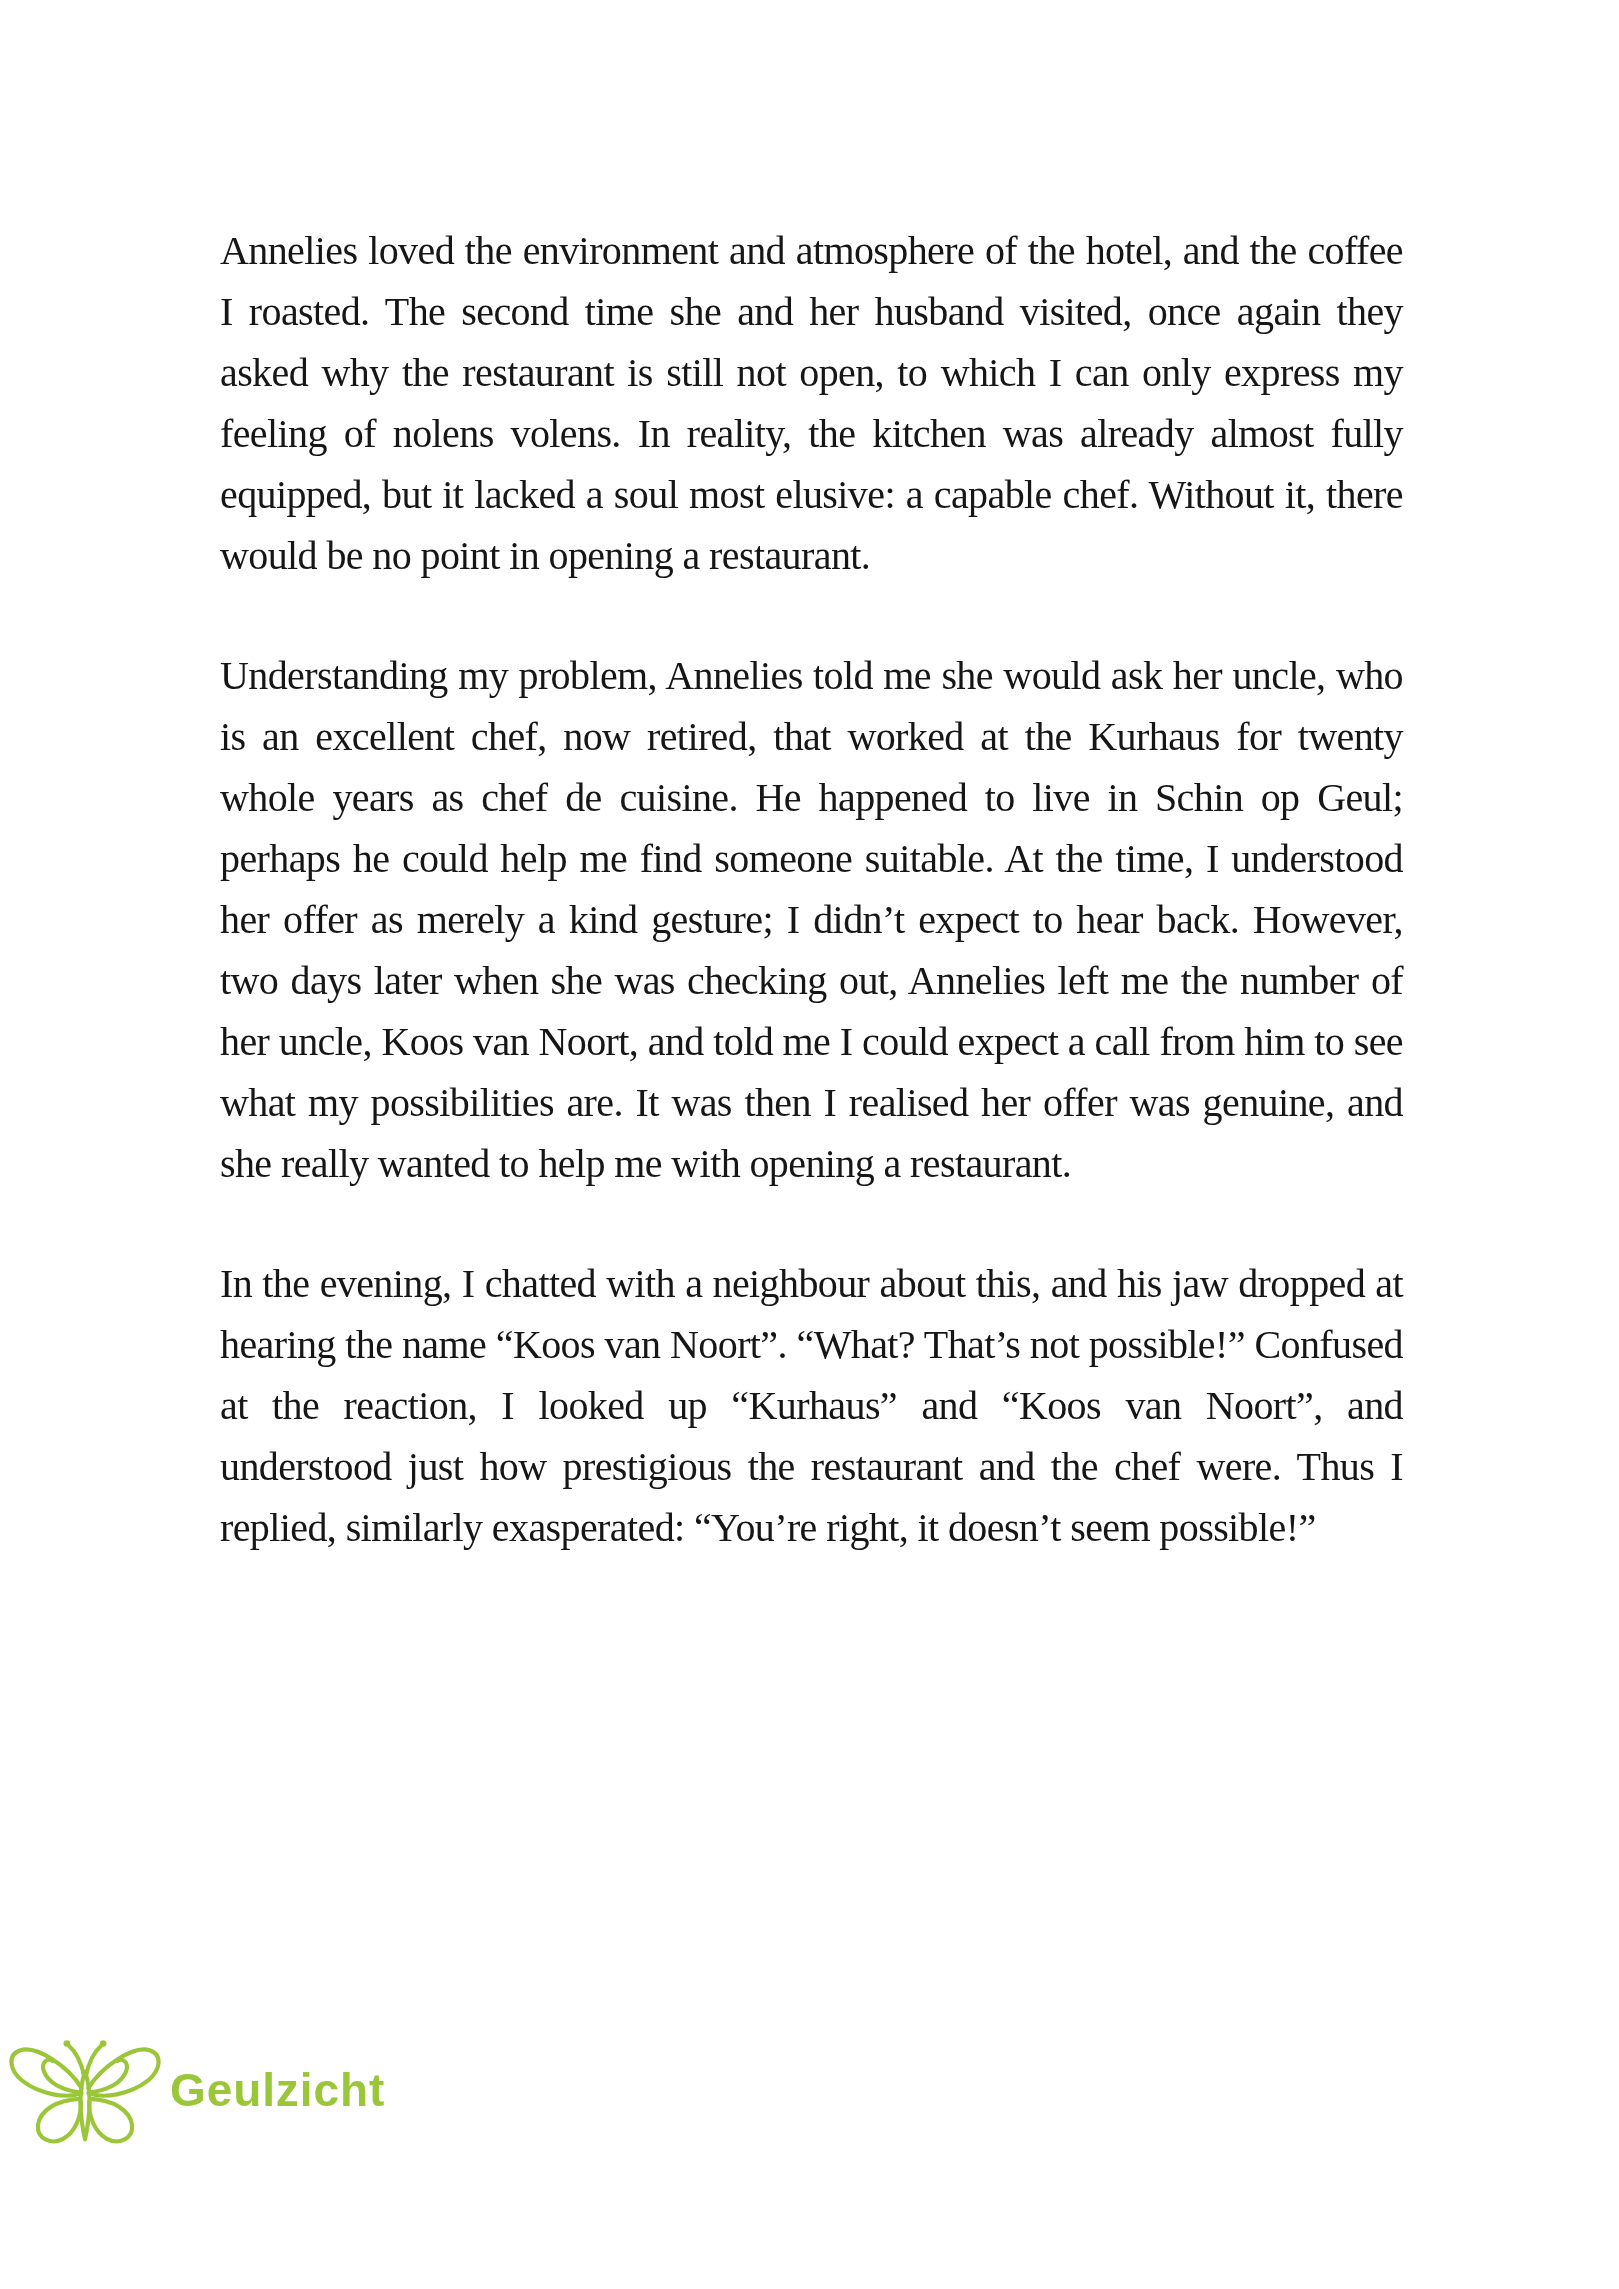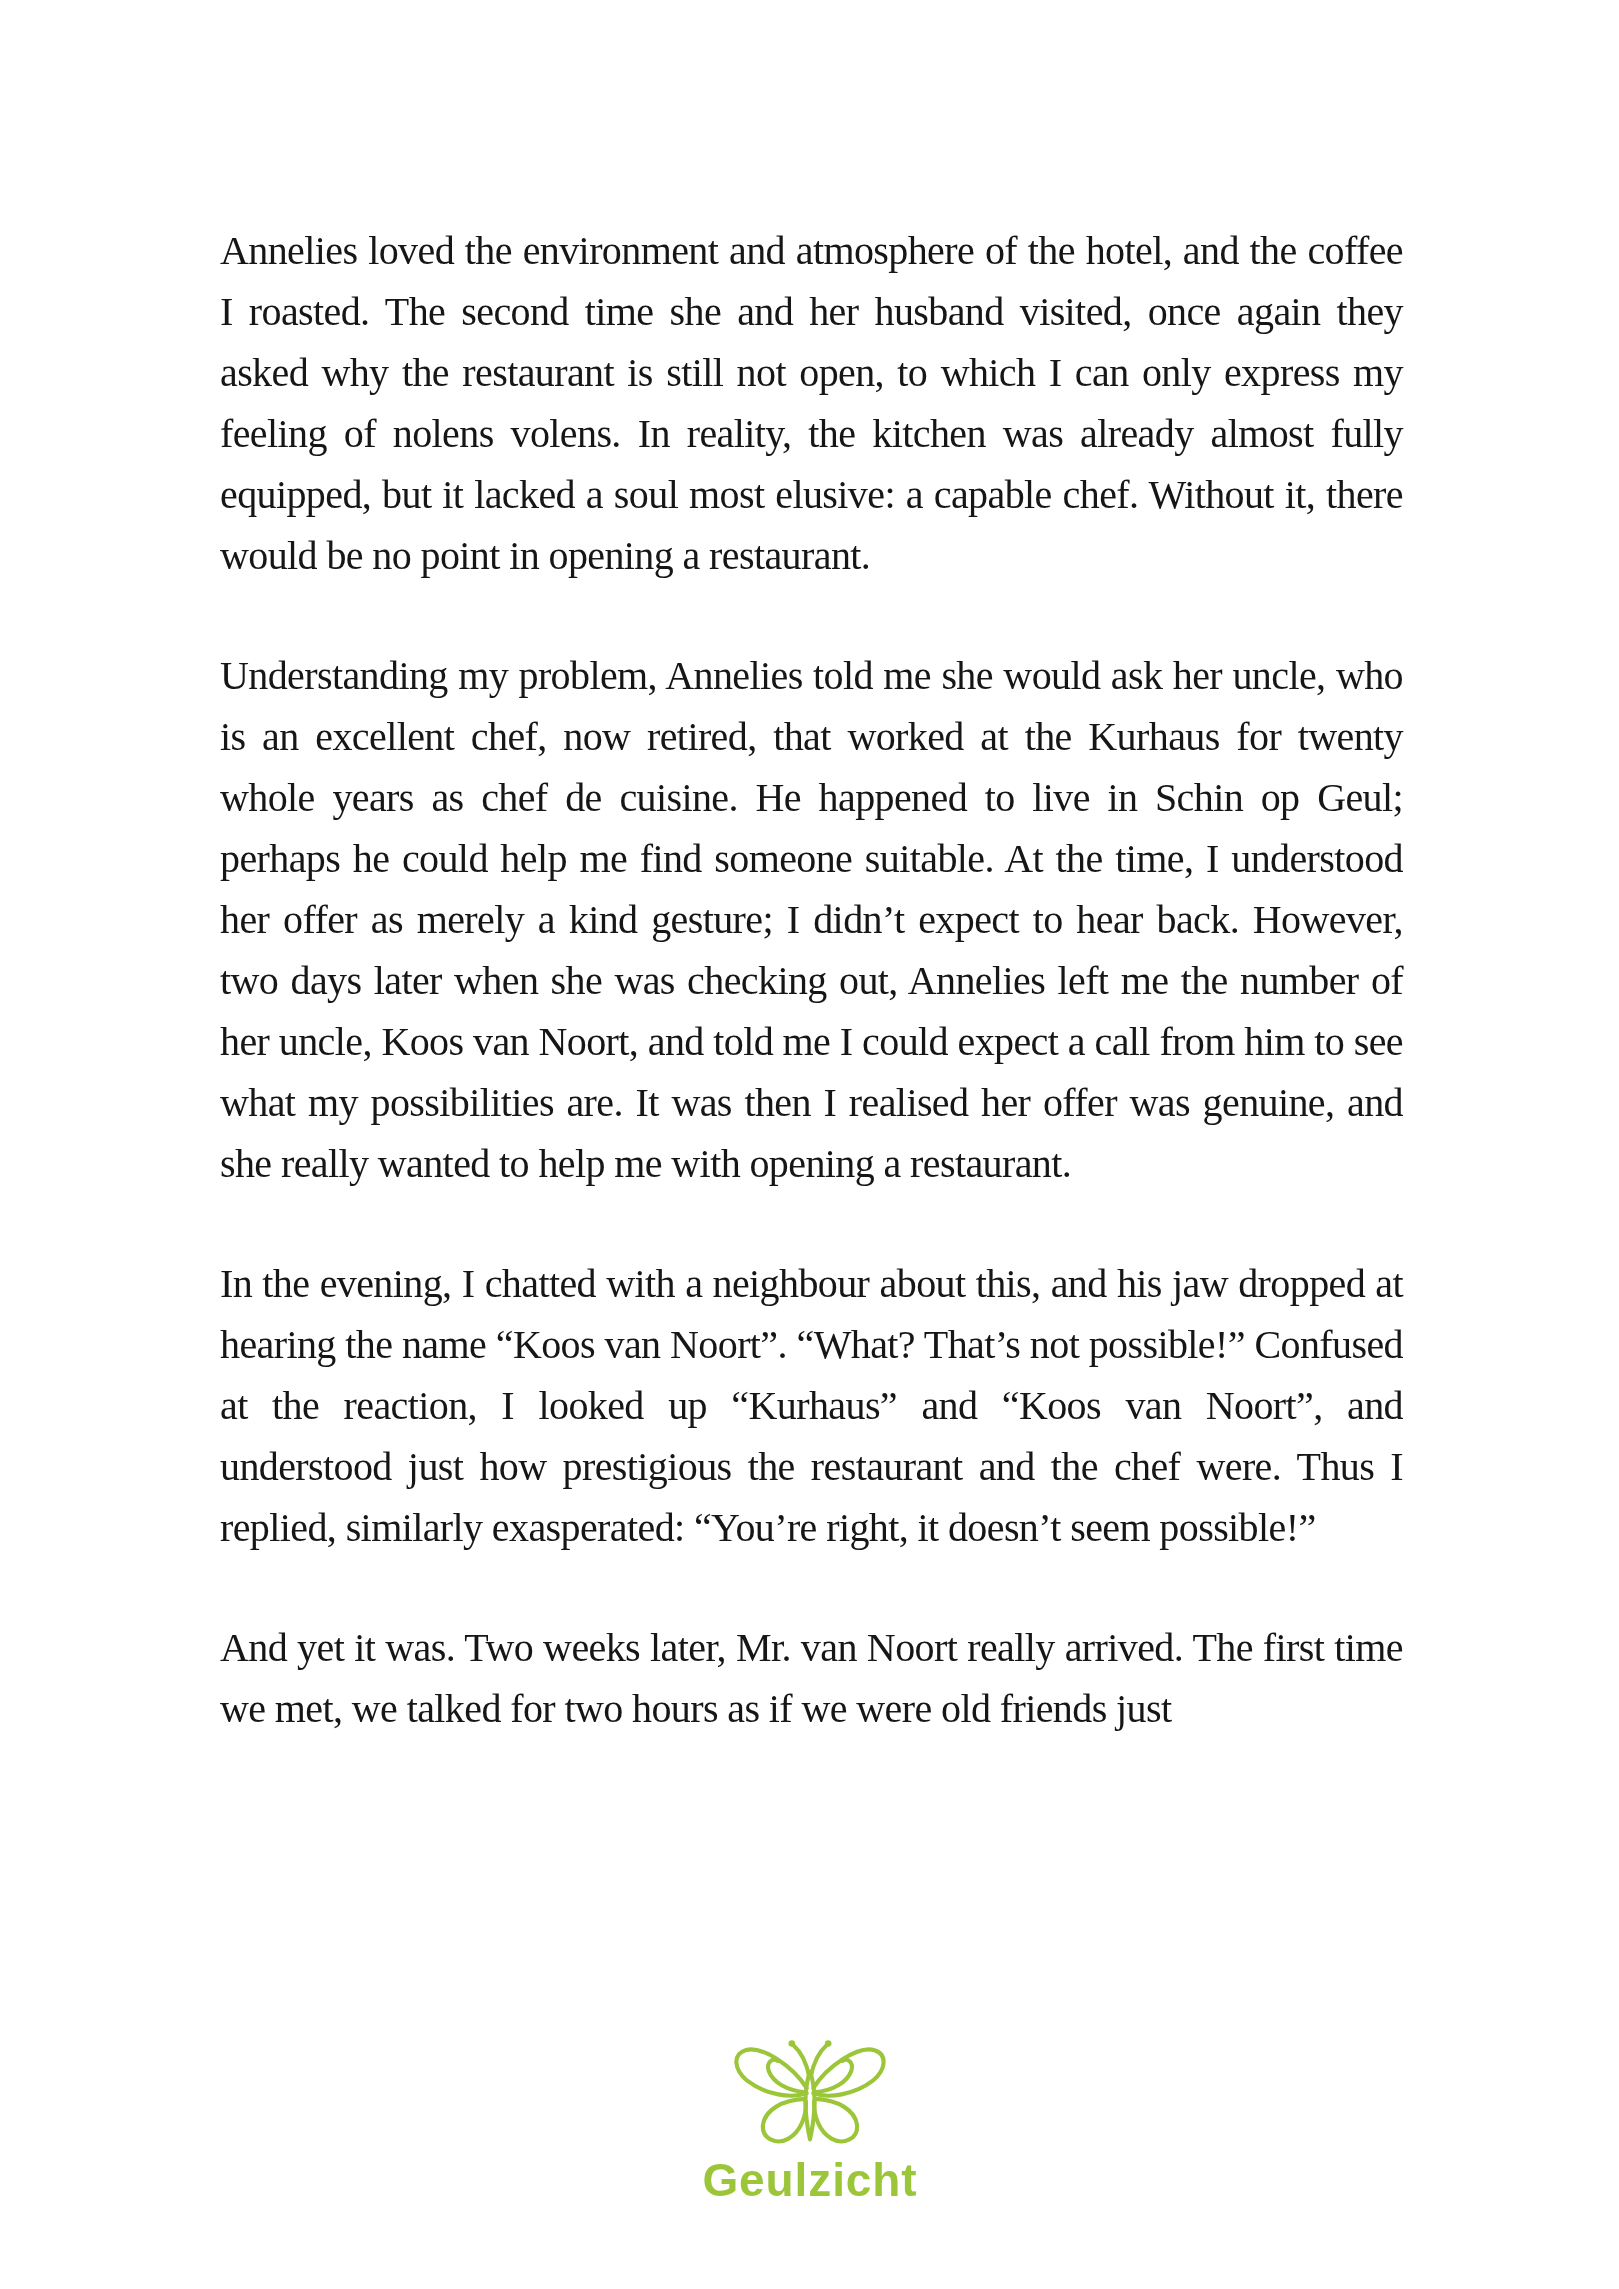--- a/index.html
+++ b/index.html
@@ -24,21 +24,21 @@
   }
   .body-text p {
     margin: 0 0 59px 0;
   }
   .logo {
     position: absolute;
     left: 0;
     right: 0;
     top: 2027px;
     display: flex;
-    flex-direction: column;
+    flex-direction: row;
     align-items: center;
   }
   .logo svg { display: block; }
   .logo-text {
     margin-top: 1.8px;
     font-family: "Liberation Sans", sans-serif;
     font-weight: bold;
     font-size: 46px;
     letter-spacing: 0.9px;
     color: #9cc63a;
@@ -46,21 +46,20 @@
 </style>
 </head>
 <body>
 
 <div class="page">
 
   <main class="body-text">
     <p>Annelies loved the environment and atmosphere of the hotel, and the coffee I roasted. The second time she and her husband visited, once again they asked why the restaurant is still not open, to which I can only express my feeling of nolens volens. In reality, the kitchen was already almost fully equipped, but it lacked a soul most elusive: a capable chef. Without it, there would be no point in opening a restaurant.</p>
     <p>Understanding my problem, Annelies told me she would ask her uncle, who is an excellent chef, now retired, that worked at the Kurhaus for twenty whole years as chef de cuisine. He happened to live in Schin op Geul; perhaps he could help me find someone suitable. At the time, I understood her offer as merely a kind gesture; I didn’t expect to hear back. However, two days later when she was checking out, Annelies left me the number of her uncle, Koos van Noort, and told me I could expect a call from him to see what my possibilities are. It was then I realised her offer was genuine, and she really wanted to help me with opening a restaurant.</p>
     <p>In the evening, I chatted with a neighbour about this, and his jaw dropped at hearing the name “Koos van Noort”. “What? That’s not possible!” Confused at the reaction, I looked up “Kurhaus” and “Koos van Noort”, and understood just how prestigious the restaurant and the chef were. Thus I replied, similarly exasperated: “You’re right, it doesn’t seem possible!”</p>
-    <p>And yet it was. Two weeks later, Mr. van Noort really arrived. The first time we met, we talked for two hours as if we were old friends just</p>
   </main>
 
   <footer class="logo">
     <svg viewBox="0 0 200 150" width="170" height="124" xmlns="http://www.w3.org/2000/svg">
       <g fill="none" stroke="#9cc63a" stroke-width="5" stroke-linecap="round" stroke-linejoin="round">
 
         <path d="M96,74 C80,48 42,22 22,28 C6,33 8,52 24,65 C46,82 78,87 96,80"></path>
         <path d="M95,79 C72,77 55,67 50,53 C47,43 54,37 61,41"></path>
         <path d="M94,87 C66,88 45,101 43,119 C42,136 60,143 74,135 C88,127 96,108 95,90"></path>
         <path d="M99,60 C96,44 89,30 80,22"></path>

